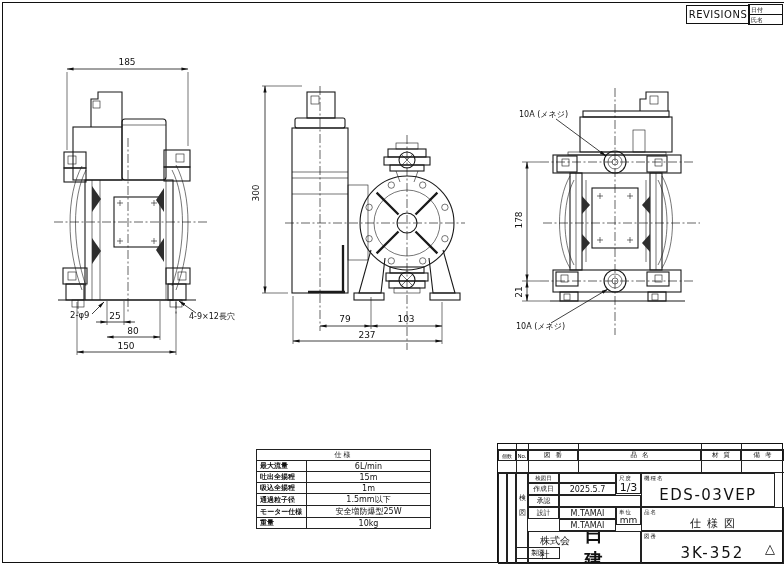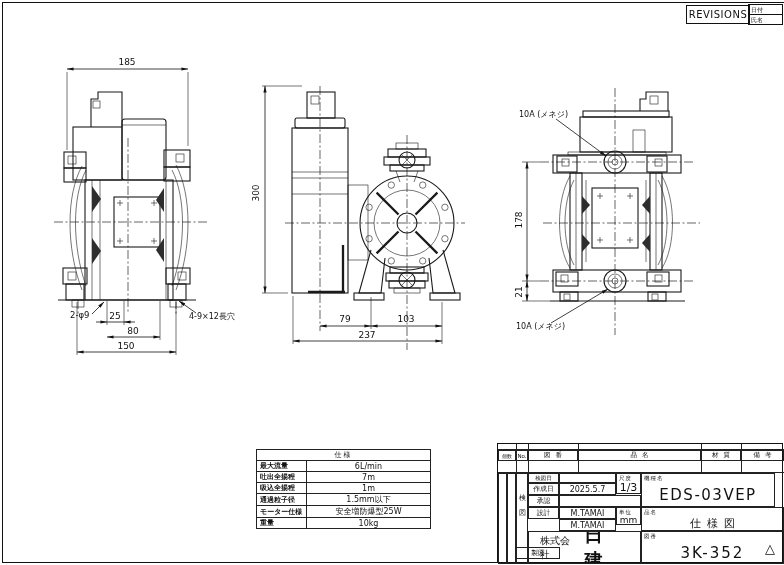--- a/index.html
+++ b/index.html
@@ -274,21 +274,21 @@
     <tbody>
         <tr>
           <th colspan="2">仕様</th>
         </tr>
     <tr>
           <td class="l">最大流量</td>
           <td class="v">6L/min</td>
         </tr>
     <tr>
           <td class="l">吐出全揚程</td>
-          <td class="v">7m</td>
+          <td class="v">15m</td>
         </tr>
     <tr>
           <td class="l">吸込全揚程</td>
           <td class="v">1m</td>
         </tr>
     <tr>
           <td class="l">通過粒子径</td>
           <td class="v">1.5mm以下</td>
         </tr>
     <tr>

